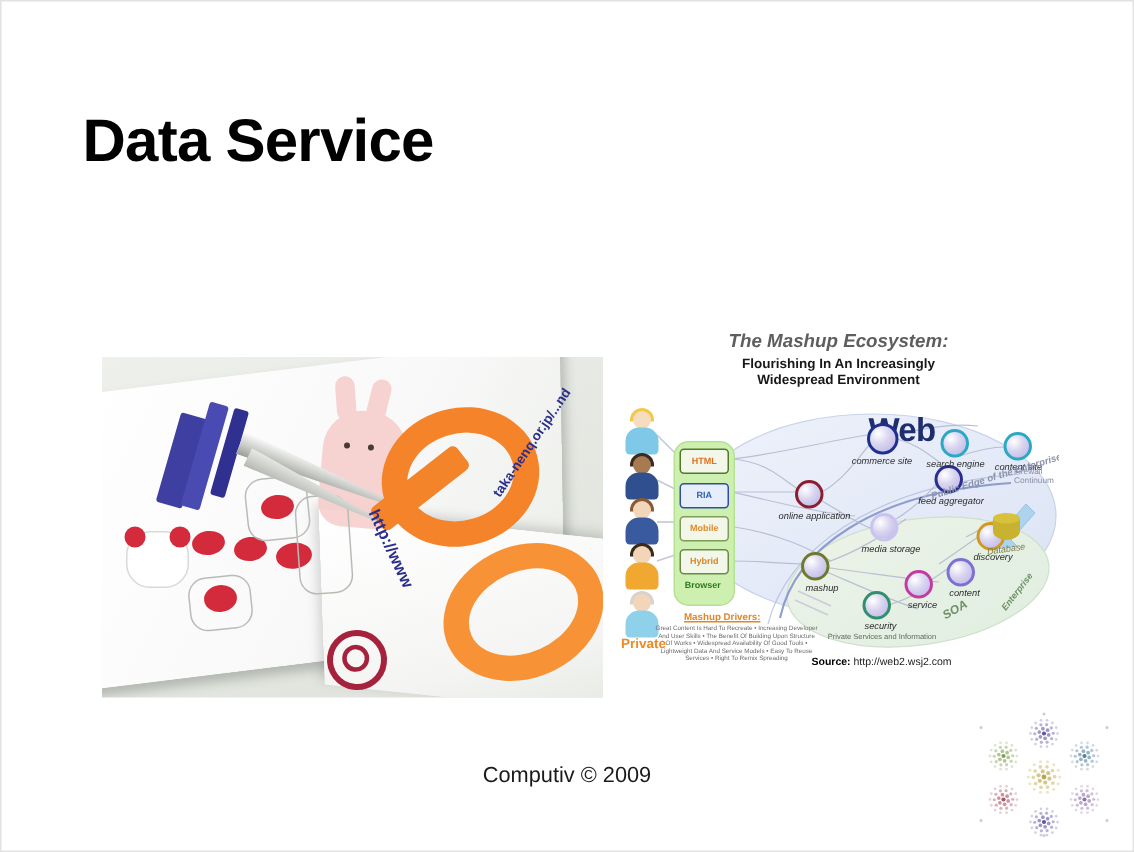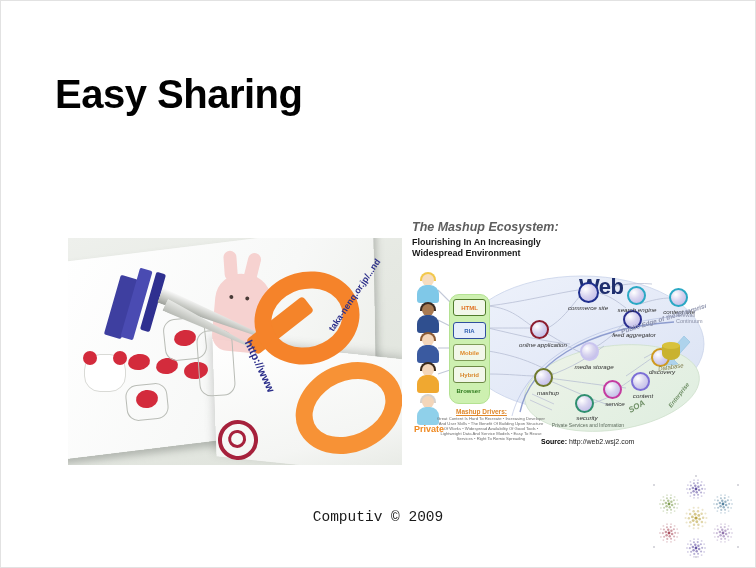--- a/index.html
+++ b/index.html
@@ -30,21 +30,21 @@
     font-family: "Liberation Sans", sans-serif;
   }
   .footer-text {
     position: absolute;
     left: 0;
     right: 0;
     top: 508px;
     text-align: center;
     font-size: 14.5px;
     color: #1a1a1a;
-    font-family: Liberation Mono, monospace;
+    font-family: Liberation Sans, sans-serif;
   }
 
   
   .photo {
     position: absolute;
     left: 67px;
     top: 237px;
     width: 334px;
     height: 227px;
     background: linear-gradient(160deg,#eef0ec 0%,#e6e9e3 40%,#dfe3dc 100%);
@@ -163,25 +163,27 @@
     left: 411px;
     top: 215px;
     width: 294px;
     height: 240px;
     background: #ffffff;
     overflow: hidden;
     font-family: "Liberation Sans", sans-serif;
   }
   .dg-title {
     position: absolute; left: 0; right: 0; top: 4px;
+    text-align: center;
     font-size: 12.5px; font-style: italic; font-weight: bold;
     color: #5e5e5e;
   }
   .dg-sub {
     position: absolute; left: 0; right: 0; top: 21px;
+    text-align: center;
     font-size: 9px; font-weight: bold; color: #181818;
     line-height: 11px;
   }
   .dg-canvas { position:absolute; left:0; top:0; width:294px; height:240px; }
   .web-word {
     position: absolute; left: 167px; top: 58px;
     font-size: 22px; font-weight: bold; color: #1f2f6e;
     letter-spacing: -.5px;
   }
   .browser-box {
@@ -257,21 +259,21 @@
   .logo-flower {
     position: absolute; left: 645px; top: 472px;
     width: 100px; height: 86px;
   }
 </style>
 </head>
 <body>
 
 <div class="slide">
 
-  <h1 class="slide-title">Easy Sharing</h1>
+  <h1 class="slide-title">Data Service</h1>
 
   <div class="photo">
     <div class="sheet-main"></div>
     <div class="sheet-fold"></div>
 
     <div class="blue-shape bs1"></div>
     <div class="blue-shape bs2"></div>
     <div class="blue-shape bs3"></div>
 
     <div class="panda">

